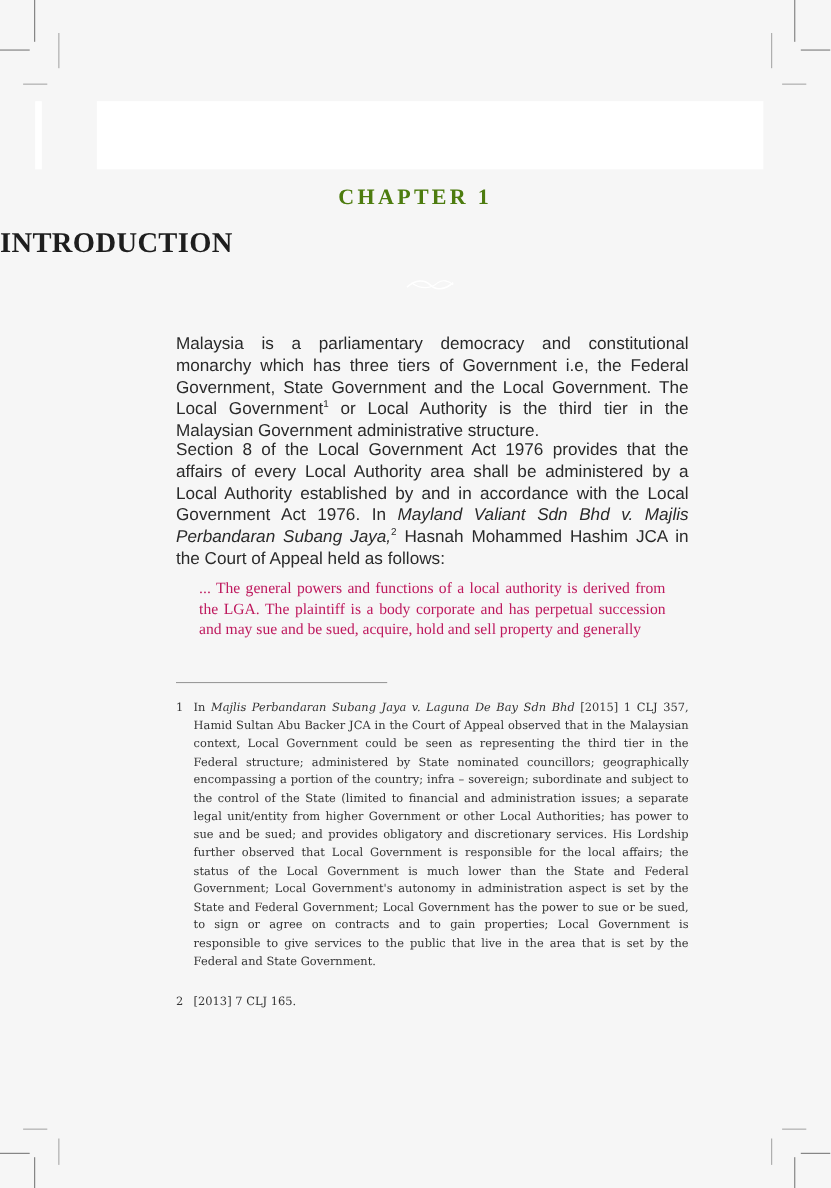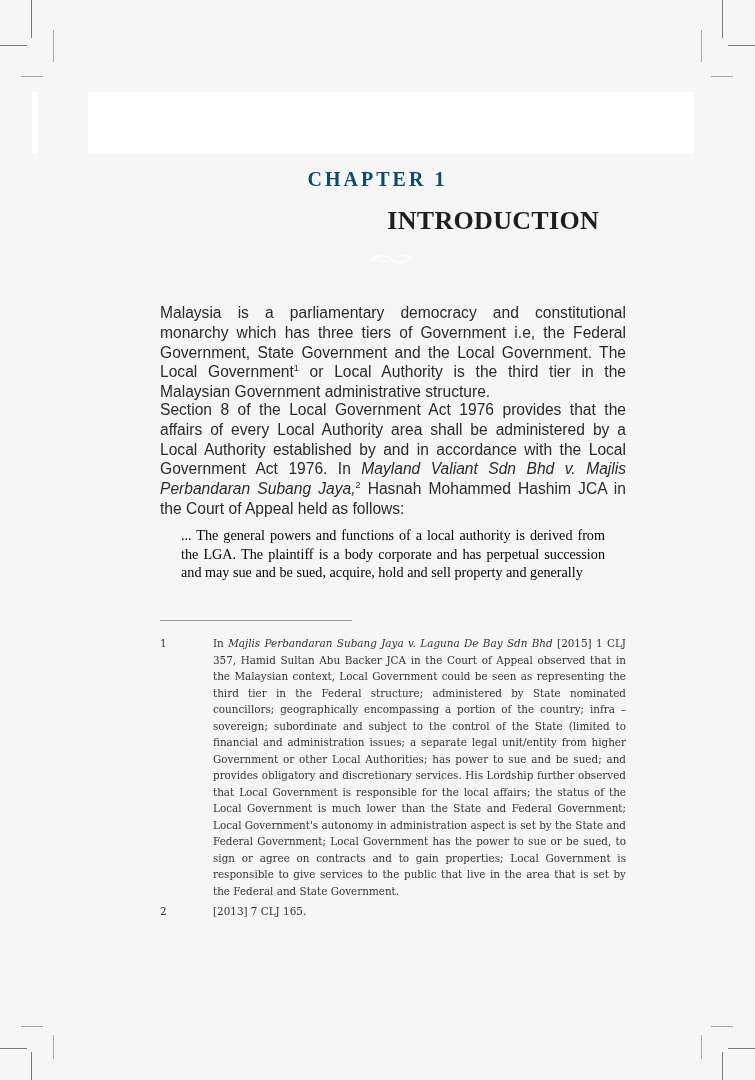--- a/index.html
+++ b/index.html
@@ -1,33 +1,33 @@
 <!DOCTYPE html>
 <html><head>
 <meta charset="utf-8">
 <style>
   html, body { margin:0; padding:0; }
   body { width:755px; height:1080px; background:#f6f6f6; position:relative; overflow:hidden; }
   .mark { position:absolute; background:#7a7a7a; }
   .mark.light { background:#a8a8a8; }
   .band { position:absolute; background:#ffffff; }
   .chap { position:absolute; left:0; width:755px; text-align:center; top:168px;
-          font-family:"Liberation Serif", serif; font-weight:bold; font-size:20px; letter-spacing:3px; color:#0c4a6e; }
-  .title { position:absolute; left:0; width:599px; text-align:right; top:206px;
+          font-family:"Liberation Serif", serif; font-weight:bold; font-size:20px; letter-spacing:3px; color:#4d7c0f; }
+  .title { position:absolute; left:0; width:599px; text-align:left; top:206px;
            font-family:"Liberation Serif", serif; font-weight:bold; font-size:26px; color:#1e1e1e; letter-spacing:0.3px; }
   .flourish { position:absolute; left:366px; top:252px; width:50px; height:14px; }
   .body-text { position:absolute; left:160px; width:466px; font-family:Liberation Sans, sans-serif; font-size:15.6px; line-height:19.8px; color:#2a2a2a; text-align:justify; }
   .body-text p { margin:0; }
   .p1 { top:303px; }
   .p2 { top:400px; }
-  .quote { position:absolute; left:181px; width:424px; top:526px; font-family:"Liberation Serif", serif; font-size:14.2px; line-height:18.5px; color:#000000; text-align:justify; }
+  .quote { position:absolute; left:181px; width:424px; top:526px; font-family:"Liberation Serif", serif; font-size:14.2px; line-height:18.5px; color:#be185d; text-align:justify; }
   .rule { position:absolute; left:160px; top:620px; width:192px; height:1px; background:#9a9a9a; }
   .fn { position:absolute; left:160px; width:466px; font-family:"DejaVu Serif", serif; font-size:10.4px; line-height:16.5px; color:#333; }
   .fn .num { position:absolute; left:0; top:0; width:20px; }
-  .fn .txt { margin-left:53px; text-align:justify; }
+  .fn .txt { margin-left:16px; text-align:justify; }
   .fn1 { top:635px; }
   .fn2 { top:903px; }
   i { font-style:italic; }
   sup { font-size:9px; line-height:0; }
 </style>
 </head>
 <body>
 
 <div class="mark" style="left:31px;top:0;width:1px;height:38px;"></div>
 <div class="mark" style="left:0;top:45px;width:27px;height:1px;"></div>

